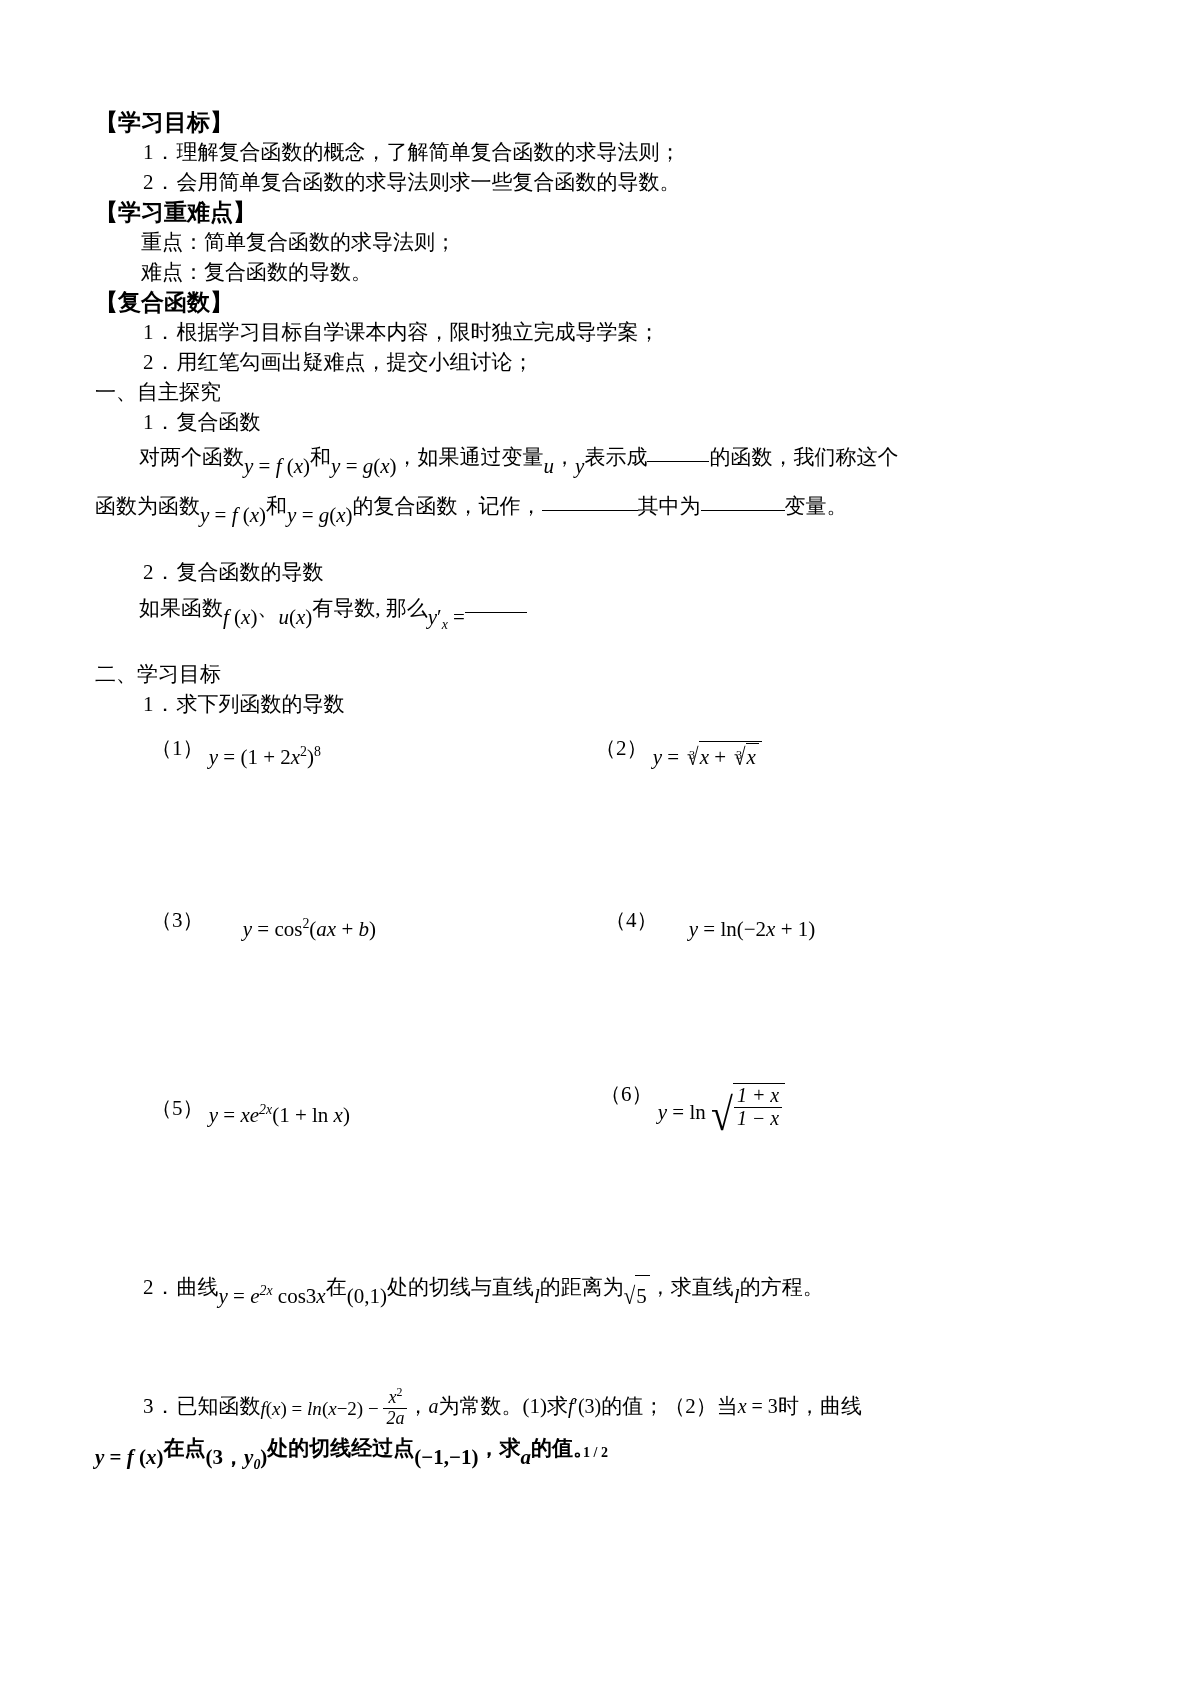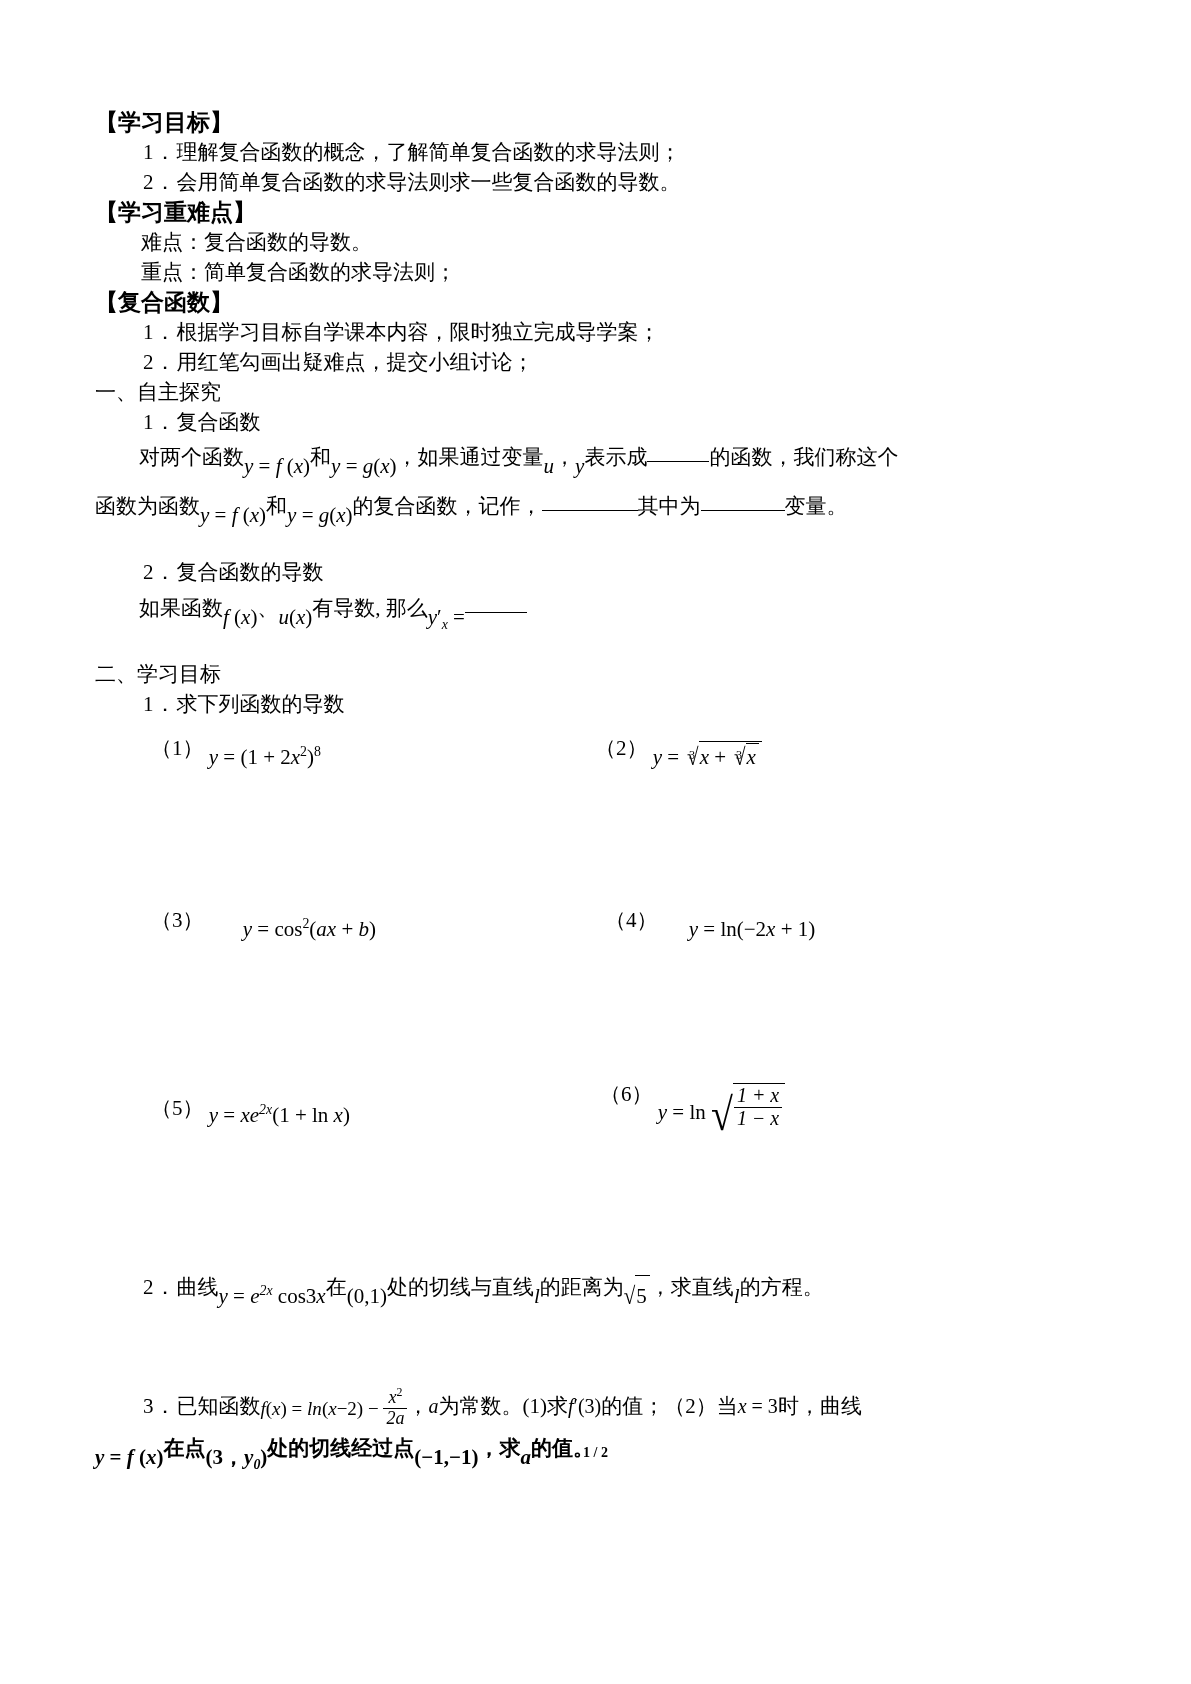--- a/index.html
+++ b/index.html
@@ -170,22 +170,22 @@
 
     <div class="body-line indent1">
       <span class="numlbl">1．</span><span>理解复合函数的概念，了解简单复合函数的求导法则；</span>
     </div>
     <div class="body-line indent1">
       <span class="numlbl">2．</span><span>会用简单复合函数的求导法则求一些复合函数的导数。</span>
     </div>
 
     <div class="sec-head">【学习重难点】</div>
 
+    <div class="body-line indent-half">重点：简单复合函数的求导法则；</div>
     <div class="body-line indent-half">难点：复合函数的导数。</div>
-    <div class="body-line indent-half">重点：简单复合函数的求导法则；</div>
 
     <div class="sec-head">【复合函数】</div>
 
     <div class="body-line indent1">
       <span class="numlbl">1．</span><span>根据学习目标自学课本内容，限时独立完成导学案；</span>
     </div>
     <div class="body-line indent1">
       <span class="numlbl">2．</span><span>用红笔勾画出疑难点，提交小组讨论；</span>
     </div>
 

